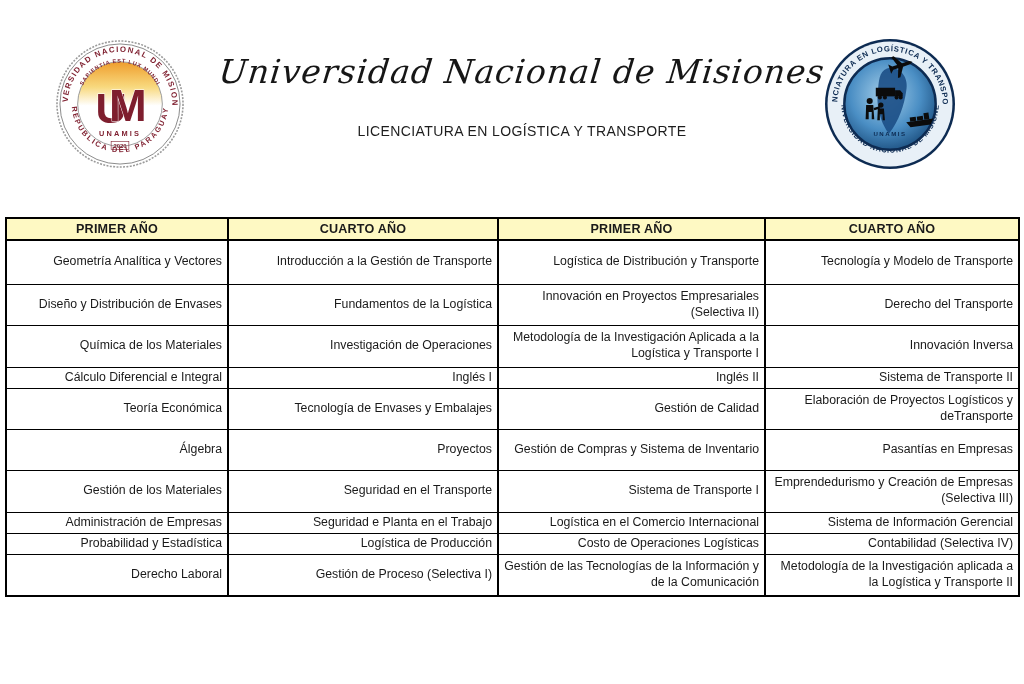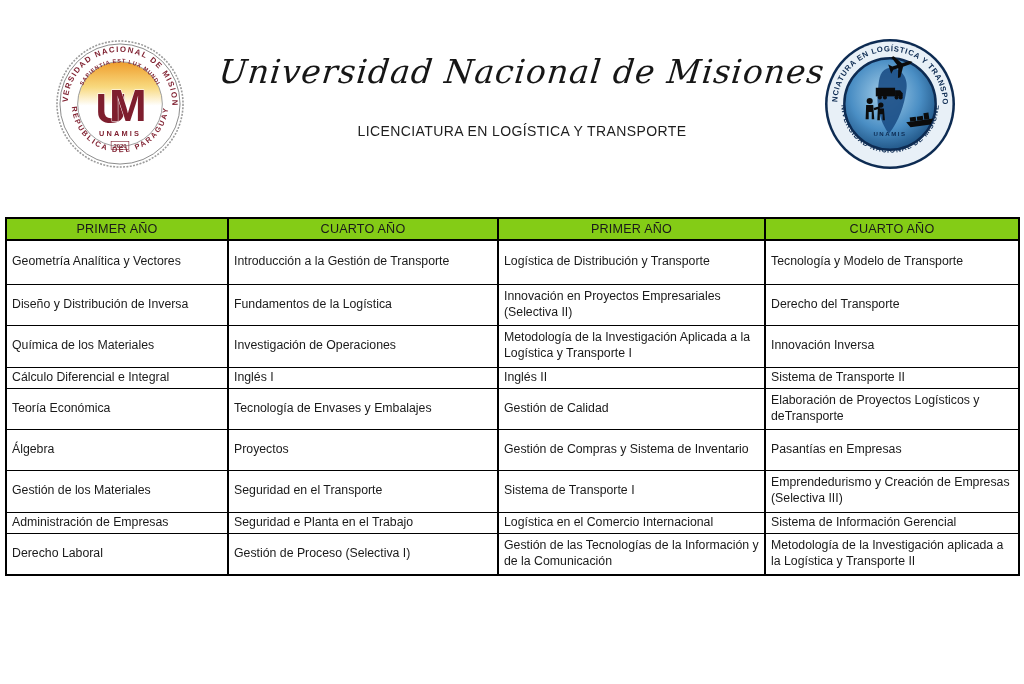--- a/index.html
+++ b/index.html
@@ -26,24 +26,24 @@
 
   
   table.curriculum {
     position:absolute; left:5px; top:217px; width:1013px;
     border-collapse:collapse; table-layout:fixed;
     font-size:12.3px; color:#1a1a1a;
     border:2px solid #000;
   }
   .curriculum th, .curriculum td {
     border:1px solid #000;
-    border-left-width:2px; border-right-width:2px;
+    border-left-width:2px; border-right-width:2px;text-align:right;
   }
   .curriculum th {
-    background:#84cc16; font-weight:normal; font-size:12.6px;
+    background:#fef9c3; font-weight:bold; font-size:12.6px;
     text-align:center; height:22px; letter-spacing:0.2px;
     border-bottom-width:2px;
   }
   .curriculum td { padding:1px 5px; vertical-align:middle; line-height:1.3; }
   tr.h44{height:44px} tr.h41{height:41px} tr.h42{height:42px} tr.h21{height:21px}
 
   svg text { font-family:"Liberation Sans", sans-serif; }
 </style>
 </head>
 <body>
@@ -158,21 +158,21 @@
       </tr>
     </thead>
     <tbody>
       <tr class="h44">
         <td>Geometría Analítica y Vectores</td>
         <td>Introducción a la Gestión de Transporte</td>
         <td>Logística de Distribución y Transporte</td>
         <td>Tecnología y Modelo de Transporte</td>
       </tr>
       <tr class="h41">
-        <td>Diseño y Distribución de Inversa</td>
+        <td>Diseño y Distribución de Envases</td>
         <td>Fundamentos de la Logística</td>
         <td>Innovación en Proyectos Empresariales (Selectiva II)</td>
         <td>Derecho del Transporte</td>
       </tr>
       <tr class="h42">
         <td>Química de los Materiales</td>
         <td>Investigación de Operaciones</td>
         <td>Metodología de la Investigación Aplicada a la Logística y Transporte I</td>
         <td>Innovación Inversa</td>
       </tr>
@@ -199,20 +199,26 @@
         <td>Seguridad en el Transporte</td>
         <td>Sistema de Transporte I</td>
         <td>Emprendedurismo y Creación de Empresas (Selectiva III)</td>
       </tr>
       <tr class="h21">
         <td>Administración de Empresas</td>
         <td>Seguridad e Planta en el Trabajo</td>
         <td>Logística en el Comercio Internacional</td>
         <td>Sistema de Información Gerencial</td>
       </tr>
+      <tr class="h21">
+        <td>Probabilidad y Estadística</td>
+        <td>Logística de Producción</td>
+        <td>Costo de Operaciones Logísticas</td>
+        <td>Contabilidad (Selectiva IV)</td>
+      </tr>
       <tr class="h42">
         <td>Derecho Laboral</td>
         <td>Gestión de Proceso (Selectiva I)</td>
         <td>Gestión de las Tecnologías de la Información y de la Comunicación</td>
         <td>Metodología de la Investigación aplicada a la Logística y Transporte II</td>
       </tr>
     </tbody>
   </table>
 
 </div>

